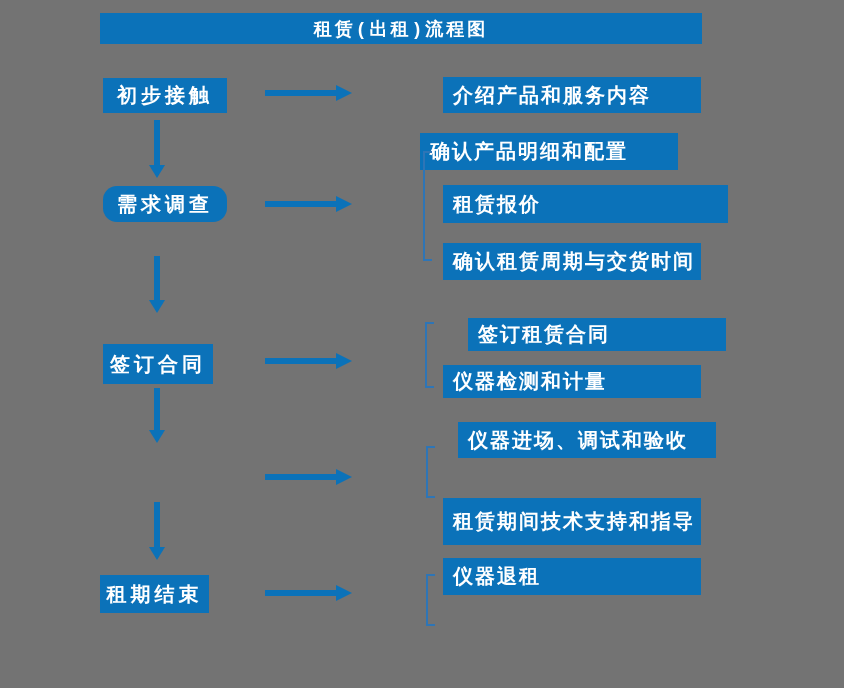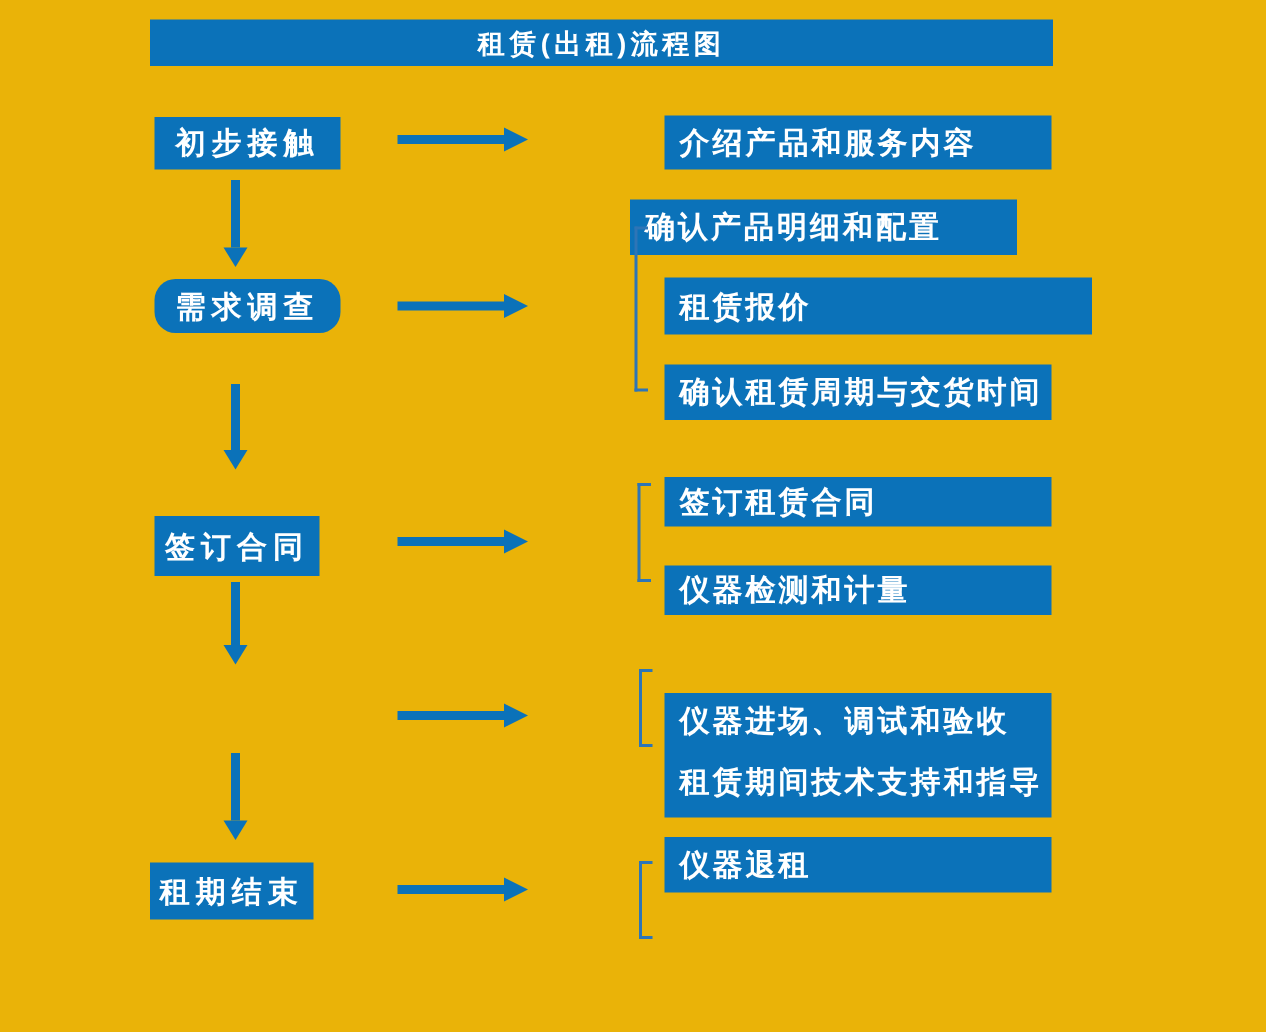--- a/index.html
+++ b/index.html
@@ -1,22 +1,22 @@
 <!DOCTYPE html>
 <html style="--box-blue: #0b72b9; --arrow-blue: #0b72b9; --bracket-blue: #2e75b6; --text-white: #ffffff;"><head>
 <meta charset="utf-8">
 <style>
   html, body { margin: 0; padding: 0; background: #ffffff; }
   .canvas {
     position: relative;
     width: 844px;
     height: 688px;
-    background: #eab308;
+    background: #737373;
     overflow: hidden;
-    font-family: Liberation Sans, sans-serif;
+    font-family: Liberation Mono, monospace;
   }
   .bluebox {
     position: absolute;
     background: var(--box-blue, #0b72b9);
     color: var(--text-white, #ffffff);
     font-weight: bold;
     display: flex;
     align-items: center;
     box-sizing: border-box;
   }
@@ -85,23 +85,23 @@
 
   <div class="bluebox step" style="left:103px; top:78px;  width:124px; height:35px;">初步接触</div>
   <div class="bluebox step" style="left:103px; top:186px; width:124px; height:36px;border-radius:14px;">需求调查</div>
   <div class="bluebox step" style="left:103px; top:344px; width:110px; height:40px;">签订合同</div>
   <div class="bluebox step" style="left:100px; top:575px; width:109px; height:38px;">租期结束</div>
 
   <div class="bluebox detail" style="left:443px; top:77px;  width:258px; height:36px;">介绍产品和服务内容</div>
   <div class="bluebox detail" style="left:420px; top:133px; width:258px; height:37px;">确认产品明细和配置</div>
   <div class="bluebox detail" style="left:443px; top:185px; width:285px; height:38px;">租赁报价</div>
   <div class="bluebox detail" style="left:443px; top:243px; width:258px; height:37px;">确认租赁周期与交货时间</div>
-  <div class="bluebox detail" style="left:443px; top:318px; width:258px; height:33px;">签订租赁合同</div>
-  <div class="bluebox detail" style="left:443px; top:365px; width:258px; height:33px;margin-top:12px;">仪器检测和计量</div>
-  <div class="bluebox detail" style="left:443px; top:422px; width:258px; height:36px;margin-top:40px;">仪器进场、调试和验收</div>
+  <div class="bluebox detail" style="left:468px; top:318px; width:258px; height:33px;">签订租赁合同</div>
+  <div class="bluebox detail" style="left:443px; top:365px; width:258px; height:33px;">仪器检测和计量</div>
+  <div class="bluebox detail" style="left:458px; top:422px; width:258px; height:36px;">仪器进场、调试和验收</div>
   <div class="bluebox detail" style="left:443px; top:498px; width:258px; height:47px;">租赁期间技术支持和指导</div>
   <div class="bluebox detail" style="left:443px; top:558px; width:258px; height:37px;">仪器退租</div>
 
   <div class="arrow-group" style="left:265px; top:85px;  width:87px; height:16px;">
     <div class="h-shaft"></div>
     <div class="h-head"></div>
   </div>
   <div class="arrow-group" style="left:265px; top:196px; width:87px; height:16px;">
     <div class="h-shaft"></div>
     <div class="h-head"></div>

